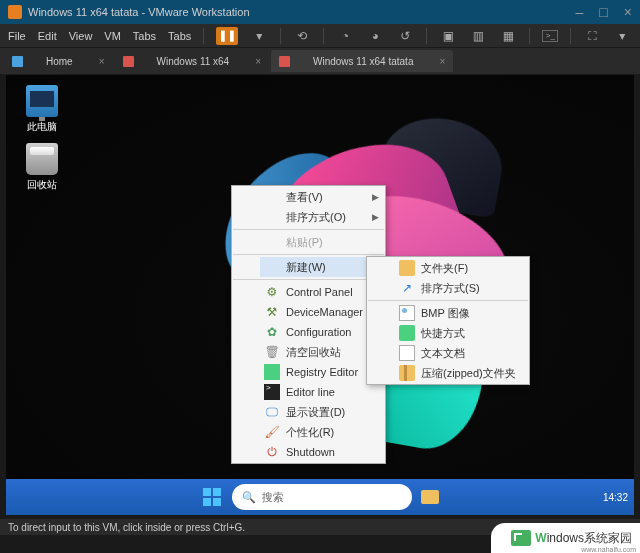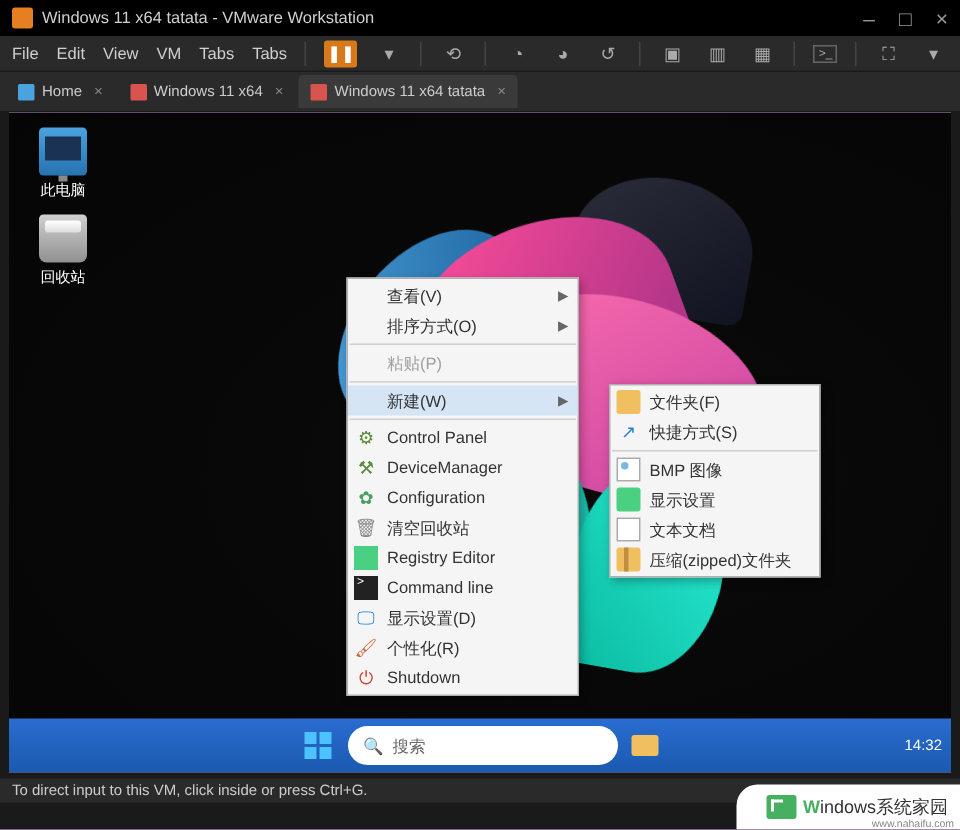--- a/index.html
+++ b/index.html
@@ -1,30 +1,30 @@
 <!DOCTYPE html>
 <html><head>
   <meta charset="utf-8">
   <style>
     * { margin: 0; padding: 0; box-sizing: border-box; font-family: -apple-system, "Segoe UI", sans-serif; }
     body { width: 640px; height: 553px; background: #1a1a1a; overflow: hidden; position: relative; }
     
-    .titlebar { height: 24px; background: #000000; display: flex; align-items: center; padding: 0 8px; color: #d0d0d0; font-size: 11px; }
+    .titlebar { height: 24px; background: #0c4a6e; display: flex; align-items: center; padding: 0 8px; color: #d0d0d0; font-size: 11px; }
     .titlebar-icon { width: 14px; height: 14px; margin-right: 6px; background: #e67e22; border-radius: 2px; }
     .titlebar-title { flex: 1; }
     .titlebar-controls { display: flex; gap: 16px; color: #999; font-size: 14px; }
     
     .menubar { height: 24px; background: #2a2a2a; display: flex; align-items: center; padding: 0 8px; color: #d0d0d0; font-size: 11px; gap: 12px; border-bottom: 1px solid #1a1a1a;}
     .menu-sep { width: 1px; height: 16px; background: #444; }
     .menu-item { cursor: default; }
     .tool-icon { display: inline-flex; align-items: center; justify-content: center; width: 18px; height: 18px; color: #aaa; font-size: 12px;}
     .pause-btn { background: #d97a1a; width: 22px; height: 18px; border-radius: 2px; color: #fff; justify-content: center; align-items: center; display: flex; }
     
     .tabbar { height: 26px; background: #2a2a2a; display: flex; align-items: center; padding: 0 4px; gap: 2px; }
-    .tab { height: 22px; padding: 0 8px; display: flex; align-items: center; gap: 5px; font-size: 10px; color: #ccc; border-radius: 3px 3px 0 0; }
+    .tab { height: 22px; padding: 0 8px; display: flex; align-items: center; gap: 23px; font-size: 10px; color: #ccc; border-radius: 3px 3px 0 0; }
     .tab.active { background: #3a3a3a; }
     .tab-icon { width: 11px; height: 11px; }
     .tab-close { color: #888; font-size: 10px; margin-left: 3px; }
     .tab-icon.home { background: #4aa3df; border-radius: 1px; }
     .tab-icon.vm { background: #d9534f; border-radius: 1px; }
     .tab-icon.vm2 { background: #d9534f; border-radius: 1px; }
     
     .vm-area { position: absolute; top: 75px; left: 6px; right: 6px; bottom: 38px; background: #f0abfc; overflow: hidden; }
     
     .desktop { width: 100%; height: 100%; position: relative; background: radial-gradient(ellipse at 60% 55%, #0a0a0a 0%, #050505 100%); }
@@ -37,28 +37,28 @@
     .p4 { width: 160px; height: 110px; top: 160px; left: 120px; background: linear-gradient(135deg,#2ad6c6,#0a9a8a); transform: rotate(60deg); border-radius: 50% 50% 10% 50%; }
     .p5 { width: 140px; height: 100px; top: 210px; left: 230px; background: linear-gradient(135deg,#2aefd6,#0abaa0); transform: rotate(100deg); border-radius: 50% 50% 10% 50%; }
     .p6 { width: 120px; height: 90px; top: 0px; left: 250px; background: linear-gradient(135deg,#2a2d3a,#111420); transform: rotate(10deg); border-radius: 50% 50% 10% 50%; }
     
     .desktop-icon { position: absolute; width: 56px; text-align: center; color: #fff; font-size: 10px; }
     .desktop-icon .ic { width: 32px; height: 32px; margin: 0 auto 3px; }
     .di1 { top: 10px; left: 8px; } .di1 .ic { background: linear-gradient(#4aa3df,#2673b0); border-radius: 3px; position: relative;} .di1 .ic::after { content:""; position:absolute; left:4px; top:6px; width:24px; height:16px; background:#1a3355;} .di1 .ic::before {content:""; position:absolute; bottom:-4px; left:13px; width:6px; height:4px; background:#888;}
     .di2 { top: 68px; left: 8px; } .di2 .ic { background: linear-gradient(#d0d0d0,#909090); border-radius: 3px 3px 5px 5px; position:relative;} .di2 .ic::after {content:""; position:absolute; top:4px; left:4px; right:4px; height:8px; background:linear-gradient(#fff,#ddd); border-radius:2px;}
     
     .context-menu { position: absolute; background: #f5f5f5; border: 1px solid #b0b0b0; font-size: 11px; color: #333; box-shadow: 2px 2px 6px rgba(0,0,0,.3); padding: 1px 0; }
-    .context-menu .row { height: 20px; padding: 0 20px 0 26px; display: flex; align-items: center; position: relative; white-space: nowrap; }
+    .context-menu .row { height: 20px; padding: 0 20px 0 26px; display: flex; align-items: center; position: relative; white-space: nowrap; margin-left: 28px; }
     .context-menu .row.hover { background: #d5e5f5; }
     .context-menu .row.disabled { color: #a0a0a0; }
     .context-menu .sep { height: 1px; background: #d0d0d0; margin: 2px 1px; }
     .context-menu .arrow { position: absolute; right: 6px; font-size: 9px; color: #666;}
     .context-menu .row .mic { position: absolute; left: 4px; width: 16px; height: 16px; display: flex; align-items: center; justify-content: center; font-size: 12px; }
     .menu1 { top: 110px; left: 225px; width: 155px; }
-    .menu2 { top: 181px; left: 400px; width: 141px; }
+    .menu2 { top: 181px; left: 360px; width: 164px; }
     
     .mic.folder { background:#f0c060; border-radius:2px; width:14px; height:11px;}
     .mic.shortcut { color:#2a7ed8; }
     .mic.bmp { background:#fff; border:1px solid #aaa; width:12px; height:14px; position:relative;} .mic.bmp::after{content:""; position:absolute; top:2px; left:2px; width:5px; height:5px; background:#7ab8e0; border-radius:50%;}
     .mic.reg { background:#4ad080; width:12px; height:14px; border-radius:2px;}
     .mic.txt { background:#fff; border:1px solid #aaa; width:12px; height:14px;}
     .mic.zip { background:#f0c060; width:14px; height:11px; border-radius:2px; position:relative;} .mic.zip::after{content:""; position:absolute; left:5px; top:0; bottom:0; width:3px; background:#c09040;}
     .mic.cpl { color:#5a8a3a;} .mic.dev{color:#5a8a3a;} .mic.fopt{background:#f0c060; width:14px; height:11px; border-radius:2px;} .mic.cfg{color:#4aa060;} .mic.trash{color:#888;} .mic.rg{background:#4ad080; width:11px; height:13px;} .mic.cmd{background:#222; width:13px; height:11px; position:relative;} .mic.cmd::after{content:">"; color:#fff; font-size:8px; position:absolute; left:2px; top:-1px;} .mic.disp{color:#2a7ed8;} .mic.pers{color:#d06030;} .mic.shut{color:#d04030;}
     
     .taskbar { position: absolute; left: 0; right: 0; bottom: 0; height: 36px; background: linear-gradient(#2a6cd0,#1a5ab0); display: flex; align-items: center; justify-content: center; gap: 6px; }
@@ -185,21 +185,21 @@
       <div class="row">
           <span class="mic trash">🗑</span>
           <span>清空回收站</span>
         </div>
       <div class="row">
           <span class="mic rg"></span>
           <span>Registry Editor</span>
         </div>
       <div class="row">
           <span class="mic cmd"></span>
-          <span>Command line</span>
+          <span>Editor line</span>
         </div>
       <div class="row">
           <span class="mic disp">🖵</span>
           <span>显示设置(D)</span>
         </div>
       <div class="row">
           <span class="mic pers">🖌</span>
           <span>个性化(R)</span>
         </div>
       <div class="row">
@@ -208,30 +208,30 @@
         </div>
     </div>
 
     <div class="context-menu menu2">
       <div class="row">
           <span class="mic folder"></span>
           <span>文件夹(F)</span>
         </div>
       <div class="row">
           <span class="mic shortcut">↗</span>
-          <span>快捷方式(S)</span>
+          <span>排序方式(S)</span>
         </div>
       <div class="sep"></div>
       <div class="row">
           <span class="mic bmp"></span>
           <span>BMP 图像</span>
         </div>
       <div class="row">
           <span class="mic reg"></span>
-          <span>显示设置</span>
+          <span>快捷方式</span>
         </div>
       <div class="row">
           <span class="mic txt"></span>
           <span>文本文档</span>
         </div>
       <div class="row">
           <span class="mic zip"></span>
           <span>压缩(zipped)文件夹</span>
         </div>
     </div>

